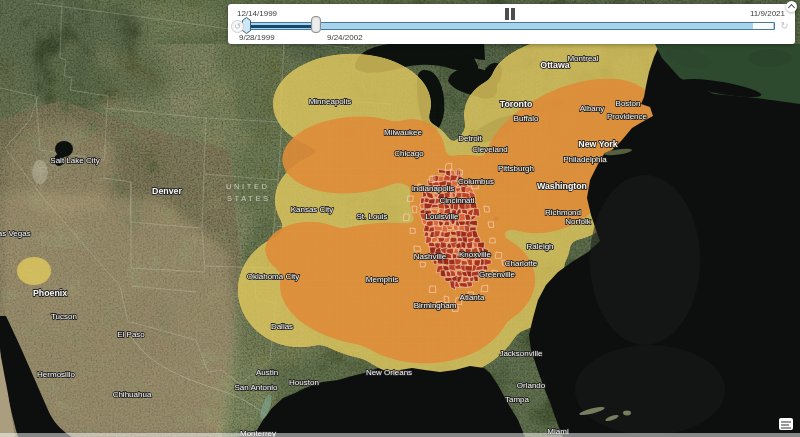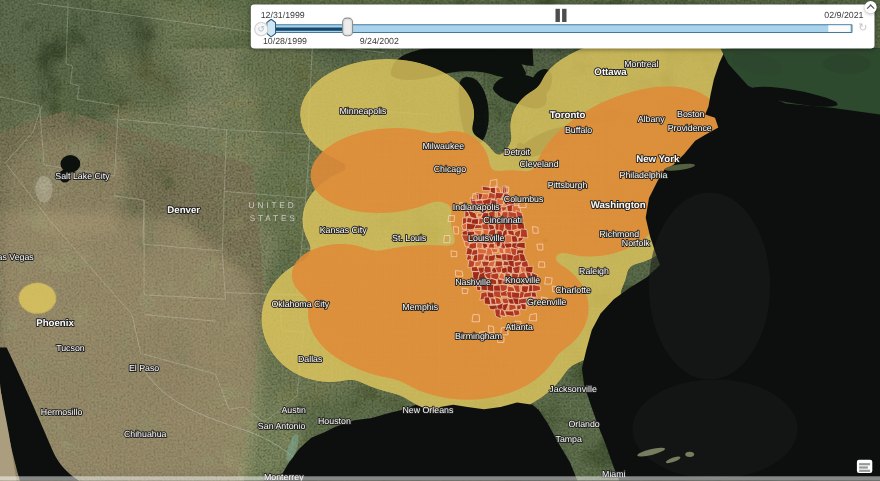--- a/index.html
+++ b/index.html
@@ -508,23 +508,23 @@
 <text x="258" y="436" font-size="8">Monterrey</text>
 </g>
 </svg>
 <div class="bstrip"></div>
 <div class="attr">
       <i style="top:3px;width:10px"></i>
       <i style="top:6px;width:8px"></i>
       <i style="top:9px;width:10px"></i>
     </div>
 <div class="panel">
-<span class="dl">12/31/1999</span>
-<span class="dr">02/9/2021</span>
-<span class="t1l">10/28/1999</span>
+<span class="dl">12/14/1999</span>
+<span class="dr">11/9/2021</span>
+<span class="t1l">9/28/1999</span>
 <span class="t2l">9/24/2002</span>
 <div class="pause">
         <i></i>
         <i class="b"></i>
       </div>
 <div class="track">
         <div class="sel"></div>
         <div class="rest"></div>
       </div>
 <svg style="position:absolute;left:14px;top:13px" width="9" height="17">

